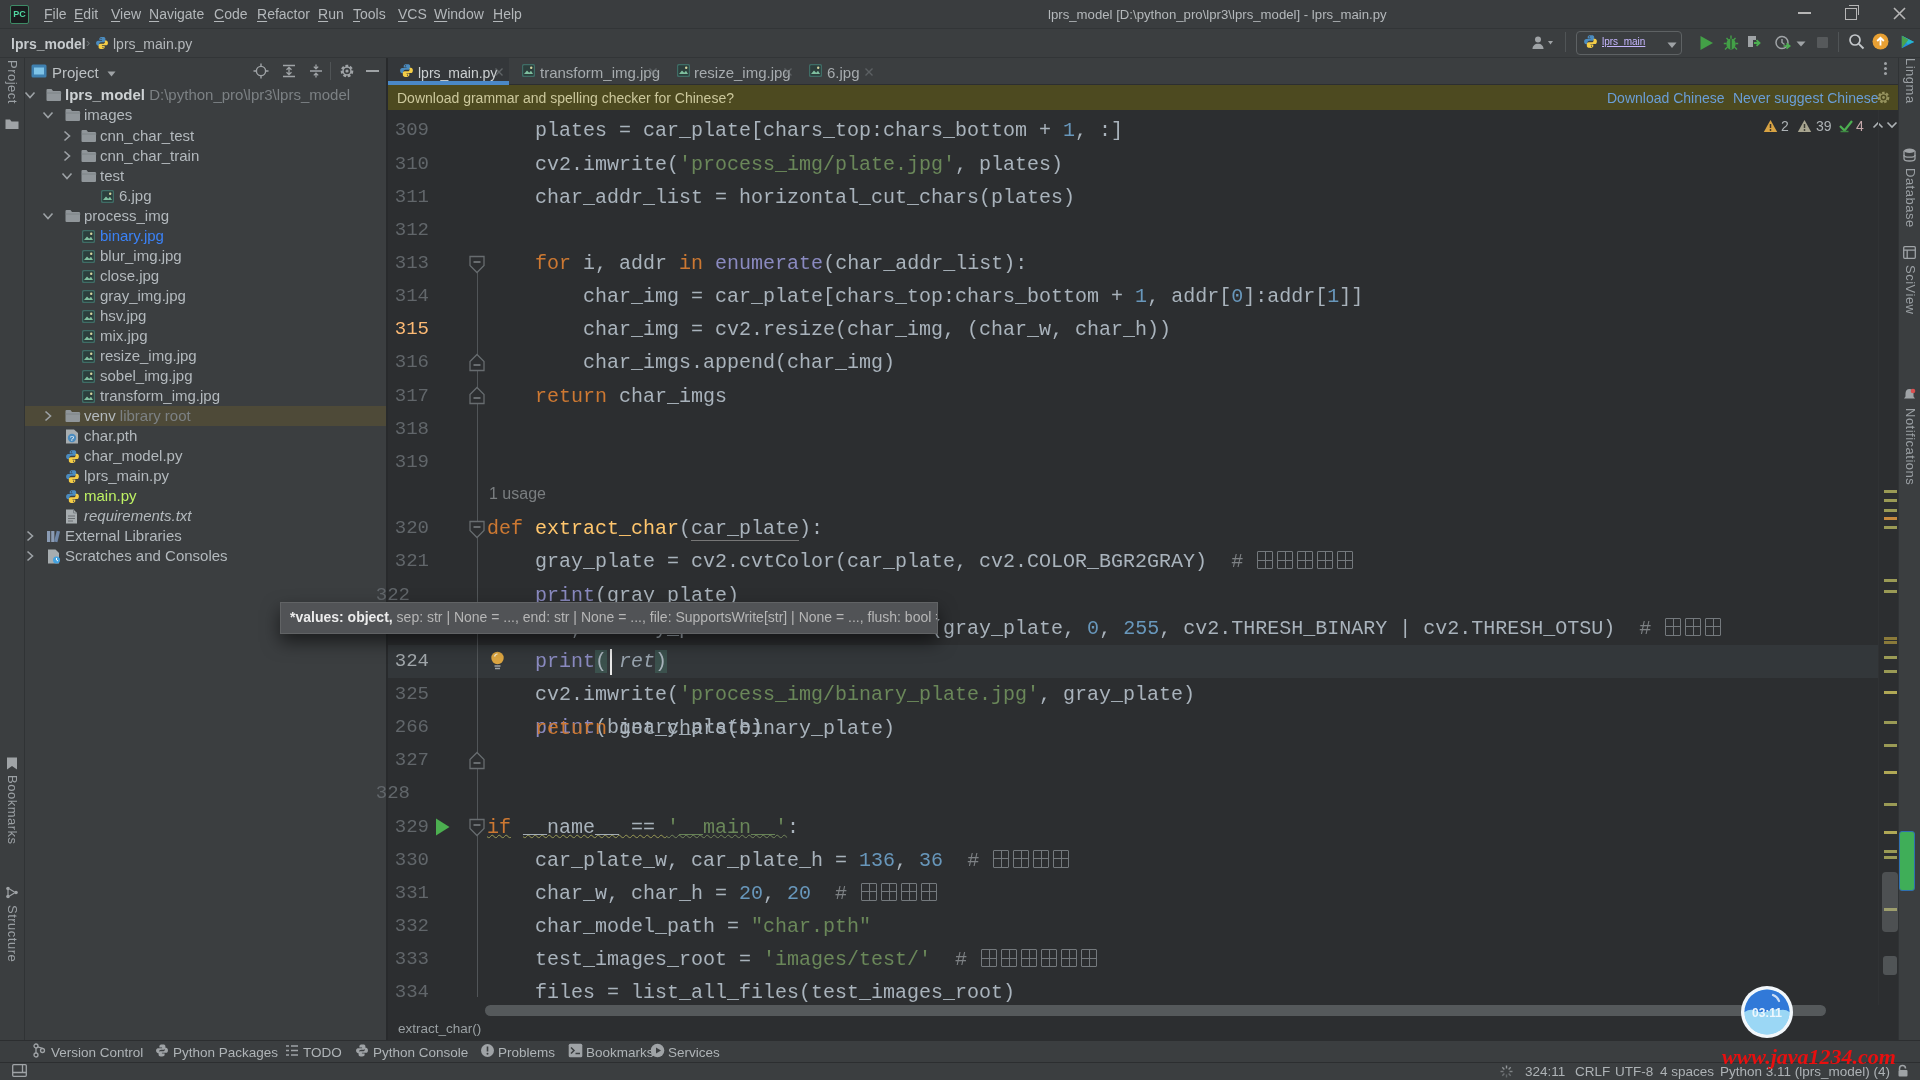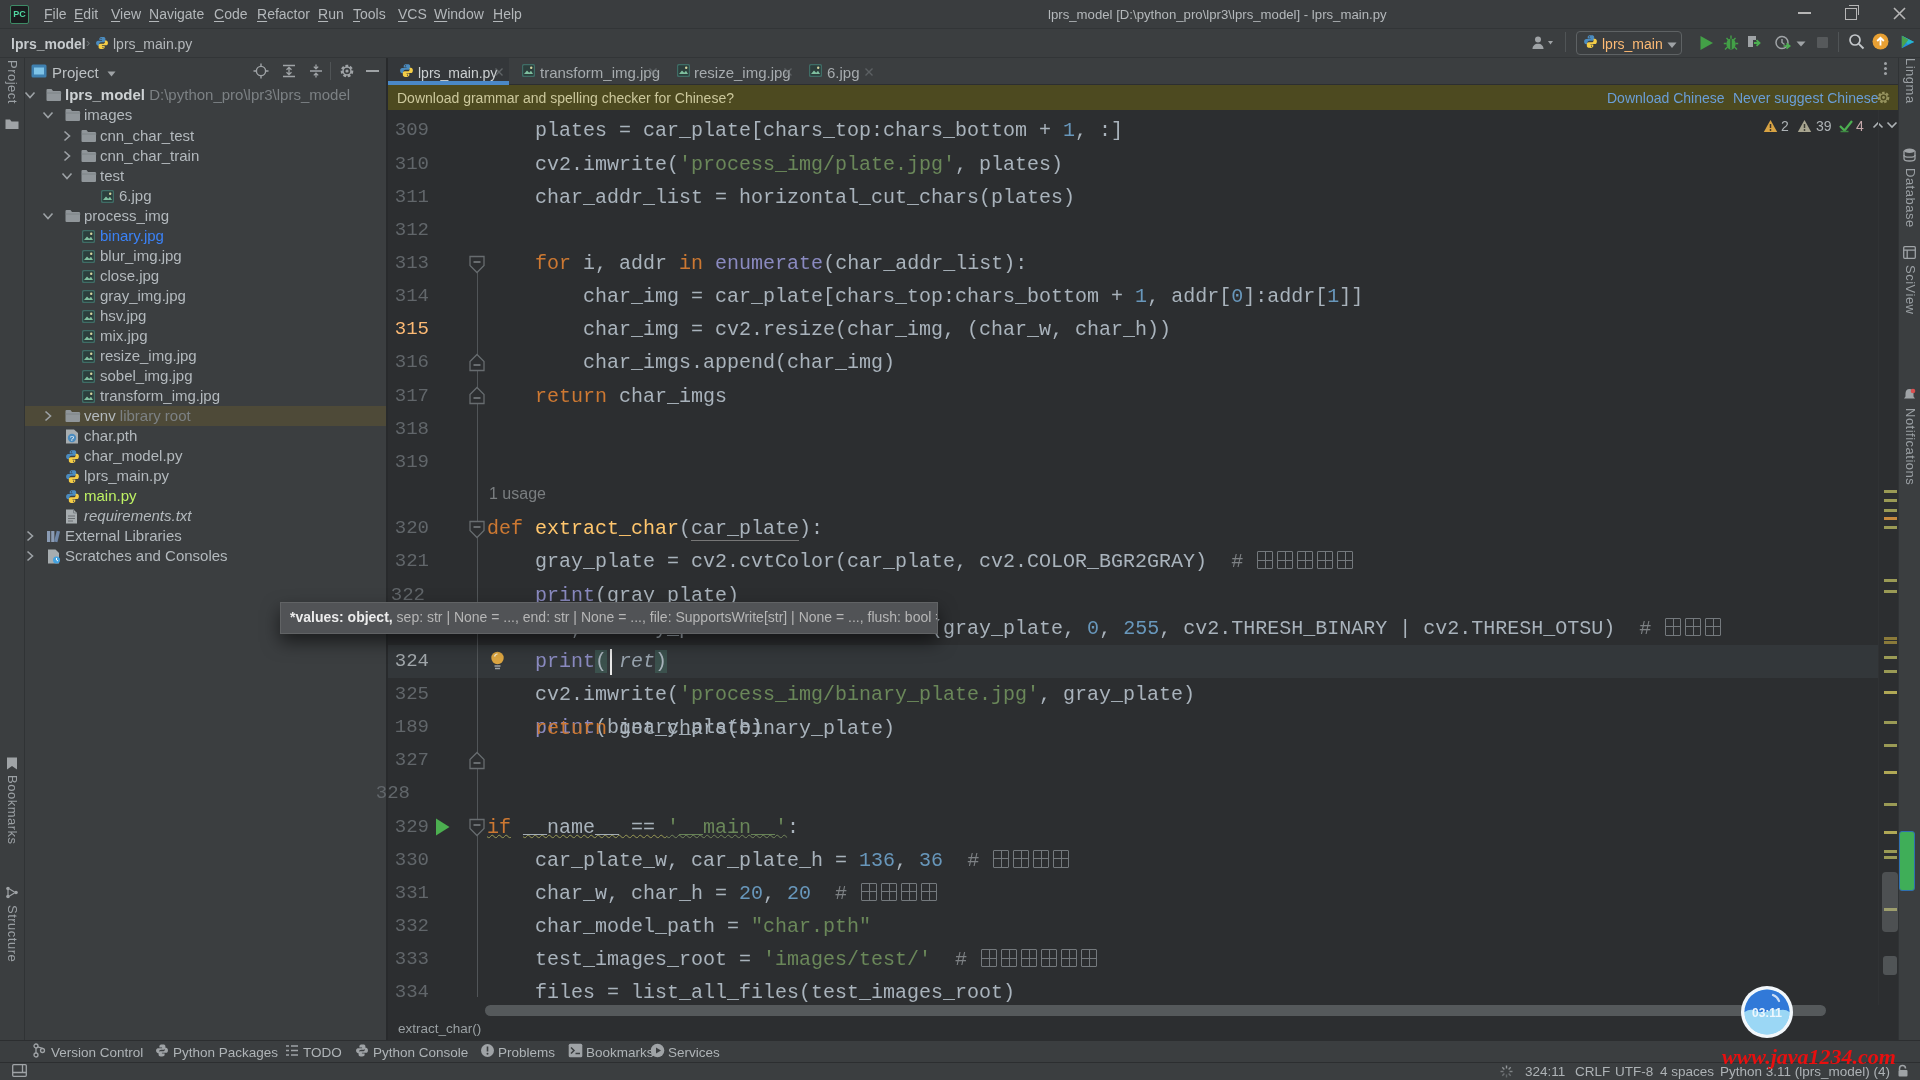--- a/index.html
+++ b/index.html
@@ -68,21 +68,21 @@
     <path d="M19 6 l5 0 -2.5 3.5z" fill="#9fa3a6"></path>
   </svg>
 <div class="abs" style="left:1565px;top:32px;width:1px;height:20px;background:#505456;"></div>
 <div class="abs" style="left:1576px;top:30.5px;width:104px;height:22px;border:1px solid #5e6264;border-radius:4px;"></div>
 <div class="abs" style="left:1583px;top:34px;">
     <svg width="15" height="15" viewBox="0 0 16 16">
       <path d="M7.9 1.2c-1.7 0-2.9.6-2.9 1.9v1.6h3.1v.6H3.4c-1.3 0-2.2 1-2.2 2.8 0 1.8.9 2.9 2.2 2.9h1.3V9.2c0-1.2 1-2.1 2.2-2.1h3.1c1 0 1.9-.8 1.9-1.9V3.1c0-1.2-1.1-1.9-2.4-1.9zm-1 1.1a.66.66 0 110 1.33.66.66 0 010-1.33z" fill="#4b8bbe"></path>
       <path d="M8.1 14.8c1.7 0 2.9-.6 2.9-1.9v-1.6H7.9v-.6h4.7c1.3 0 2.2-1 2.2-2.8 0-1.8-.9-2.9-2.2-2.9h-1.3v1.8c0 1.2-1 2.1-2.2 2.1H6c-1 0-1.9.8-1.9 1.9v2.1c0 1.2 1.1 1.9 2.4 1.9zm1-1.1a.66.66 0 110-1.33.66.66 0 010 1.33z" fill="#f4cd47"></path>
     </svg>
   </div>
-<div class="abs" style="left:1602px;top:35.5px;font-size:14px;color:#fdba74;">lprs_main</div>
+<div class="abs" style="left:1602px;top:35.5px;font-size:10px;color:#c4b5fd;text-decoration:underline;">lprs_main</div>
 <svg class="abs" style="left:1667px;top:41.5px;" width="10" height="6.5" viewBox="0 0 11 7">
     <path d="M0.5 0.5 L10.5 0.5 L5.5 6.5z" fill="#9fa3a6"></path>
   </svg>
 <svg class="abs" style="left:1699px;top:34.5px;" width="15" height="16" viewBox="0 0 15 16">
     <path d="M1.5 1 L14 8 L1.5 15z" fill="#43a047"></path>
   </svg>
 <svg class="abs" style="left:1723px;top:34px;" width="16" height="17" viewBox="0 0 16 17">
     <ellipse cx="8" cy="10" rx="4.6" ry="5.6" fill="#43a047"></ellipse>
     <path d="M8 1.5 v3 M3.5 4 l2.2 2.2 M12.5 4 l-2.2 2.2 M0.8 9.5 h2.8 M12.4 9.5 h2.8 M2 15.5 l2.5-2.4 M14 15.5 l-2.5-2.4" stroke="#43a047" stroke-width="1.4" fill="none"></path>
     <path d="M8 5 v10" stroke="#2c2e30" stroke-width="1"></path>
@@ -483,25 +483,25 @@
 <div class="ln" style="left:387px;top:213.8px;color:#61666a;">312</div>
 <div class="ln" style="left:387px;top:247.0px;color:#61666a;">313</div>
 <div class="ln" style="left:387px;top:280.1px;color:#61666a;">314</div>
 <div class="ln" style="left:387px;top:313.3px;color:#fdba74;">315</div>
 <div class="ln" style="left:387px;top:346.4px;color:#61666a;">316</div>
 <div class="ln" style="left:387px;top:379.6px;color:#61666a;">317</div>
 <div class="ln" style="left:387px;top:412.8px;color:#61666a;">318</div>
 <div class="ln" style="left:387px;top:445.9px;color:#61666a;">319</div>
 <div class="ln" style="left:387px;top:512.2px;color:#61666a;">320</div>
 <div class="ln" style="left:387px;top:545.4px;color:#61666a;">321</div>
-<div class="ln" style="left:383px;top:578.5px;color:#61666a;">322</div>
+<div class="ln" style="left:368px;top:578.5px;color:#61666a;">322</div>
 <div class="ln" style="left:387px;top:611.6px;color:#61666a;">323</div>
 <div class="ln" style="left:387px;top:644.8px;color:#a1a7ab;">324</div>
 <div class="ln" style="left:387px;top:677.9px;color:#61666a;">325</div>
-<div class="ln" style="left:387px;top:711.1px;color:#61666a;">189</div>
+<div class="ln" style="left:387px;top:711.1px;color:#61666a;">266</div>
 <div class="ln" style="left:387px;top:744.2px;color:#61666a;">327</div>
 <div class="ln" style="left:368px;top:777.4px;color:#61666a;">328</div>
 <div class="ln" style="left:387px;top:810.5px;color:#61666a;">329</div>
 <div class="ln" style="left:387px;top:843.7px;color:#61666a;">330</div>
 <div class="ln" style="left:387px;top:876.8px;color:#61666a;">331</div>
 <div class="ln" style="left:387px;top:910.0px;color:#61666a;">332</div>
 <div class="ln" style="left:387px;top:943.1px;color:#61666a;">333</div>
 <div class="ln" style="left:387px;top:976.3px;color:#61666a;">334</div>
 <div class="abs" style="left:489px;top:485.0px;font-size:16px;color:#7a7e80;">1 usage</div>
 <div class="cl mono" style="top:114.4px;">    plates = car_plate[chars_top:chars_bottom + <span class="nu">1</span>, :]</div>

